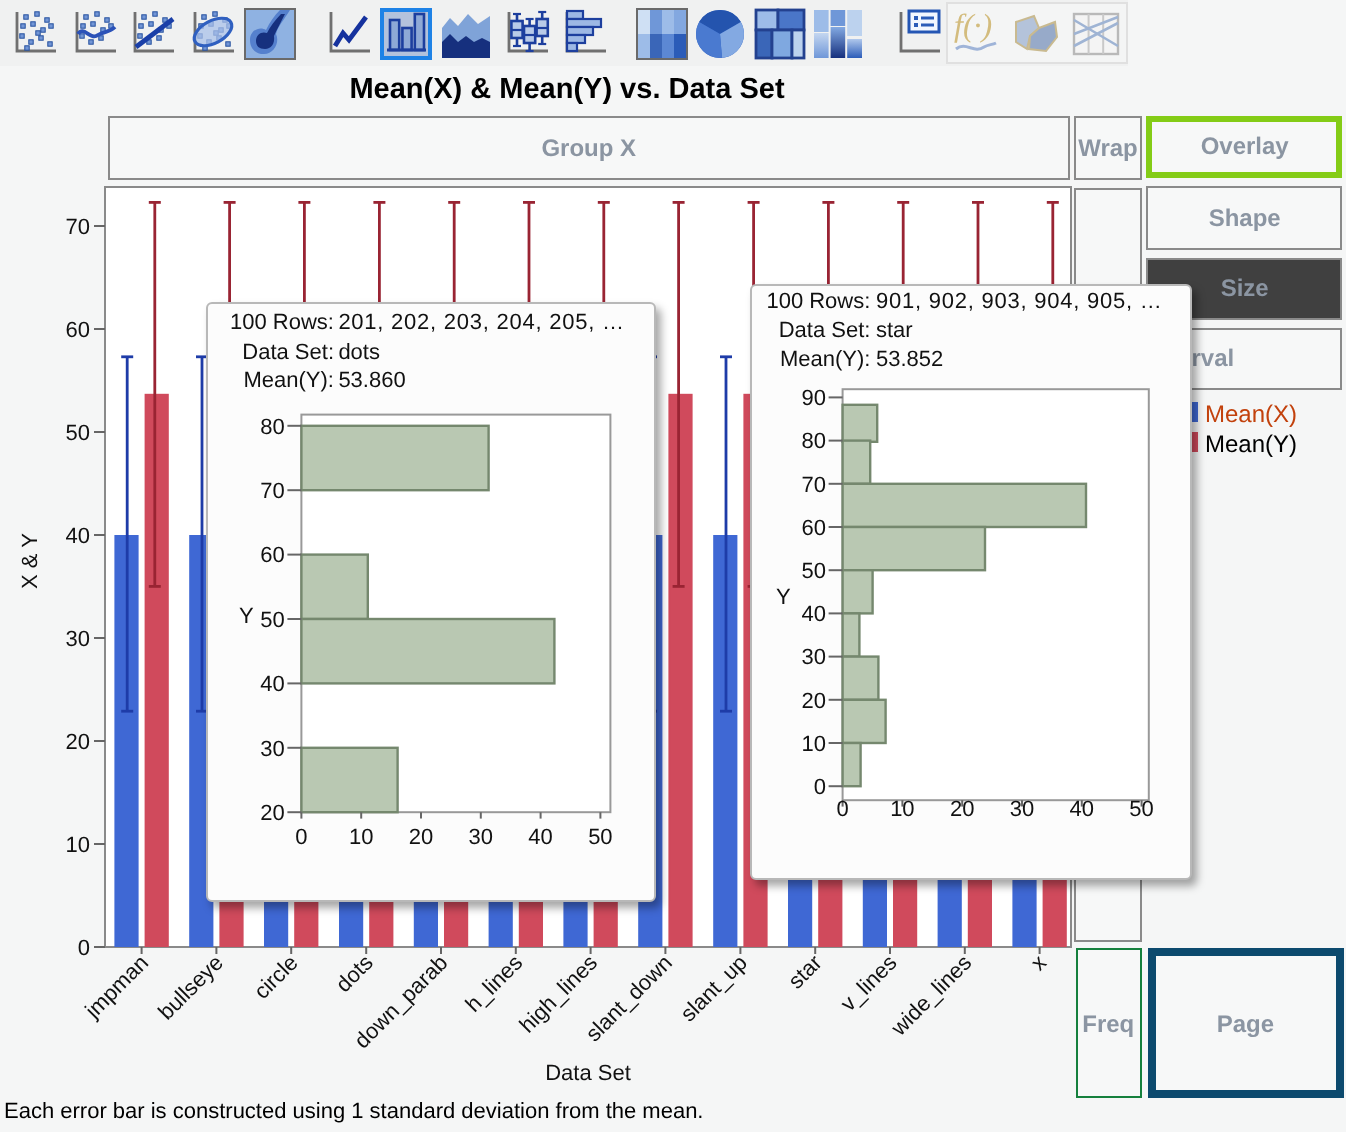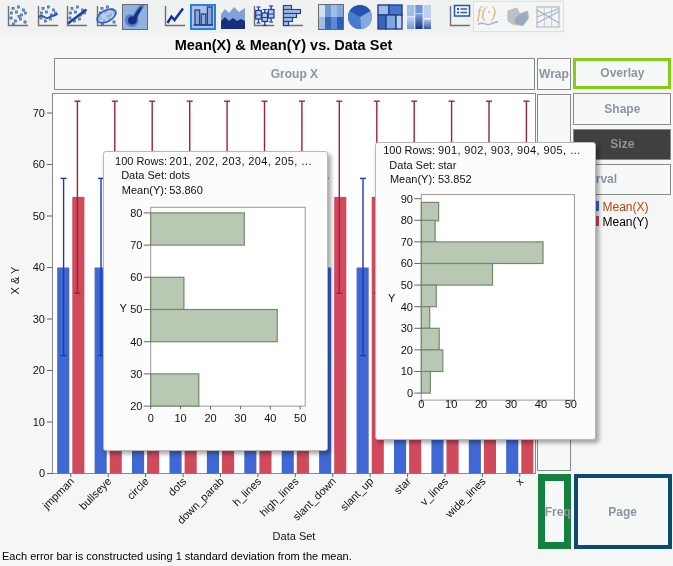--- a/index.html
+++ b/index.html
@@ -348,21 +348,21 @@
     </div>
     <div style="position:absolute;left:573.4px;top:93.4px;width:97.9px;height:31.5px;background:#f7f8f8;border:1px solid #8a8a8a;box-sizing:border-box;display:flex;align-items:center;justify-content:center">
       <div style="width:100%;text-align:center;color:#8b95a2;font-weight:bold;font-size:12px;line-height:14px">Shape</div>
     </div>
     <div style="position:absolute;left:573.4px;top:128.7px;width:97.9px;height:31.2px;background:#404040;border:1px solid #8a8a8a;box-sizing:border-box;display:flex;align-items:center;justify-content:center">
       <div style="width:100%;text-align:center;color:#8b95a2;font-weight:bold;font-size:12px;line-height:14px">Size</div>
     </div>
     <div style="position:absolute;left:573.4px;top:163.8px;width:97.9px;height:31.0px;background:#f7f8f8;border:1px solid #8a8a8a;box-sizing:border-box;display:flex;align-items:center;justify-content:center">
       <div style="width:100%;text-align:left;color:#8b95a2;font-weight:bold;font-size:12px;line-height:14px">Interval</div>
     </div>
-    <div style="position:absolute;left:537.7px;top:474px;width:32.9px;height:75px;background:#f7f8f8;border:7px solid #15803d;box-sizing:border-box;display:flex;align-items:center;justify-content:center">
+    <div style="position:absolute;left:537.7px;top:474px;width:32.9px;height:75px;background:#f7f8f8;border:1px solid #15803d;box-sizing:border-box;display:flex;align-items:center;justify-content:center">
       <div style="width:100%;text-align:center;color:#8b95a2;font-weight:bold;font-size:12px;line-height:14px">Freq</div>
     </div>
     <div style="position:absolute;left:573.5px;top:474px;width:98.4px;height:75px;background:#f7f8f8;border:4px solid #0c4a6e;box-sizing:border-box;display:flex;align-items:center;justify-content:center">
       <div style="width:100%;text-align:center;color:#8b95a2;font-weight:bold;font-size:12px;line-height:14px">Page</div>
     </div>
   <div class="abs" style="left:594.5px;top:201.2px;width:4.5px;height:10px;background:#3f68d4"></div>
   <div class="abs" style="left:594.5px;top:215.7px;width:4.5px;height:10px;background:#d04a5c"></div>
   <div class="abs" style="left:602.5px;top:200px;font-size:12px;color:#c2410c">Mean(X)</div>
   <div class="abs" style="left:602.5px;top:214.7px;font-size:12px;color:#000">Mean(Y)</div>
   <div class="tip" style="left:103.3px;top:151.4px;width:222.8px;height:298.0px">

